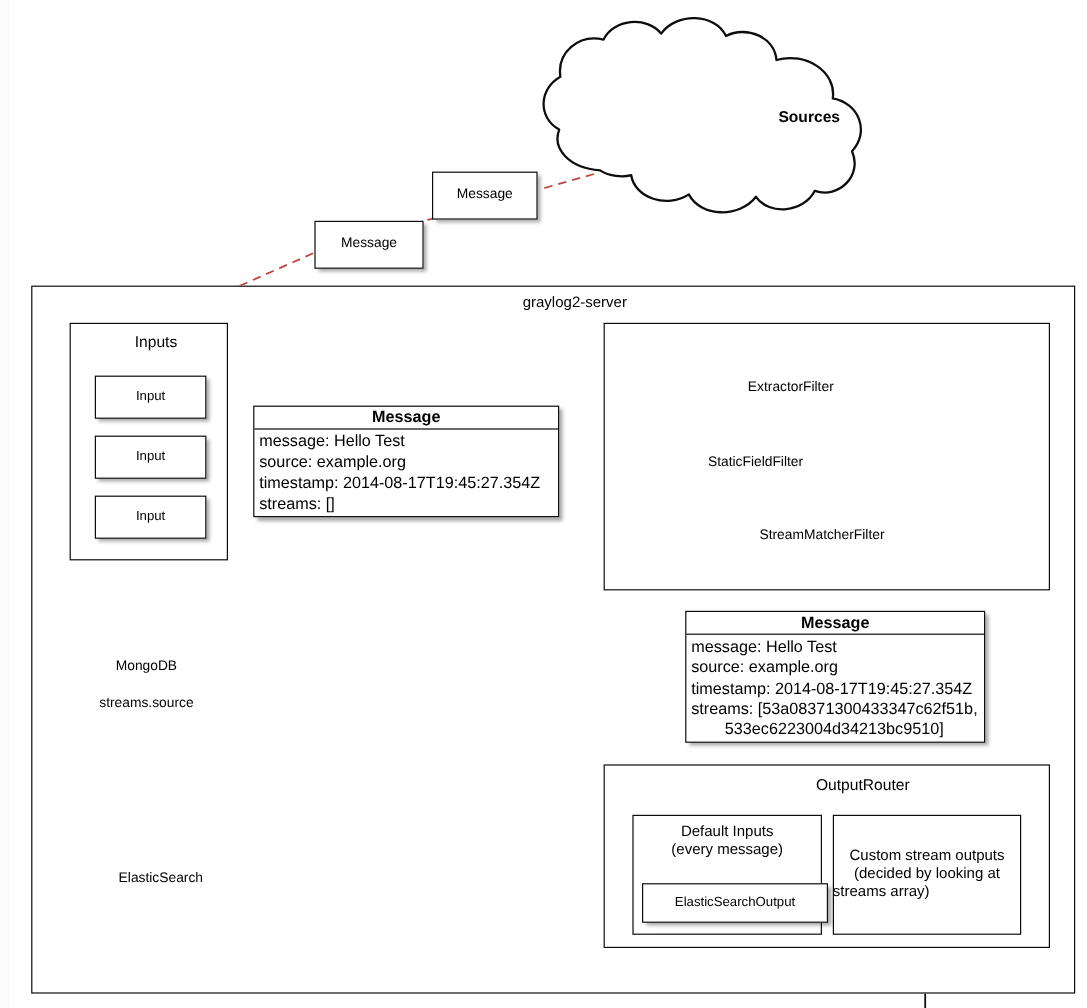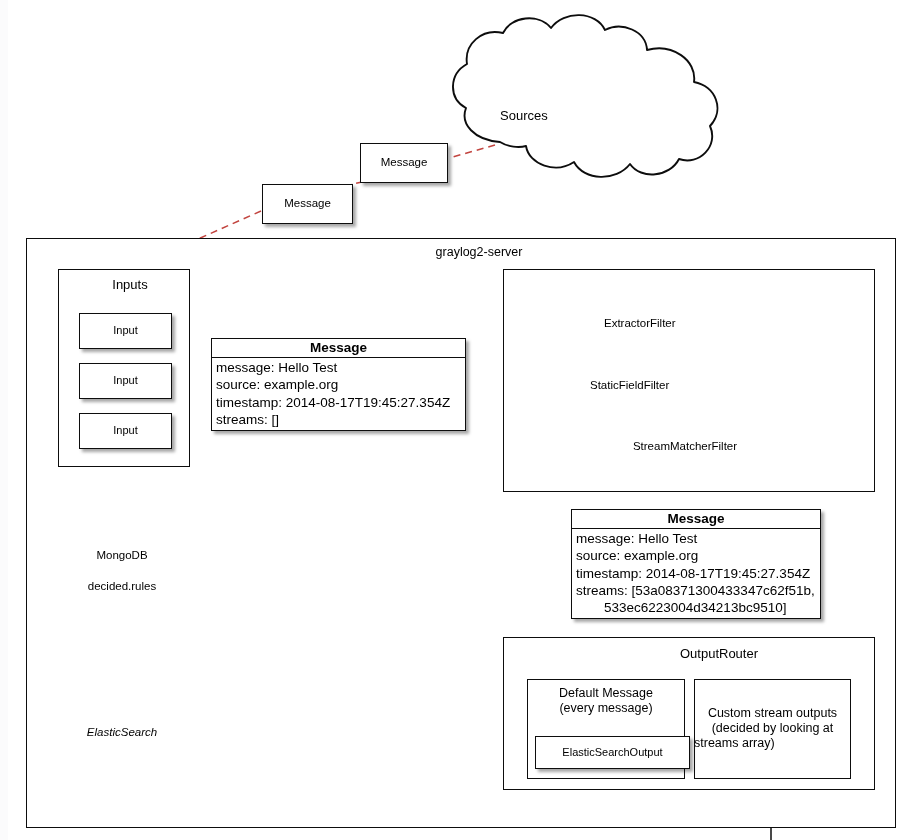--- a/index.html
+++ b/index.html
@@ -165,21 +165,21 @@
       <path d="M50,518 L50,613 A64,19 0 0 0 178,613 L178,518 Z" fill="#ffffff" stroke="#0d0d0d" stroke-width="1.8"></path>
       <ellipse cx="114" cy="518" rx="64" ry="19" fill="#ffffff" stroke="#0d0d0d" stroke-width="1.8"></ellipse>
     </g>
 
     <g>
       <path d="M50,678 L50,773 A64,19 0 0 0 178,773 L178,678 Z" fill="#ffffff" stroke="#0d0d0d" stroke-width="1.8"></path>
       <ellipse cx="114" cy="678" rx="64" ry="19" fill="#ffffff" stroke="#0d0d0d" stroke-width="1.8"></ellipse>
     </g>
   </svg>
 
-  <div class="lbl" style="left:492px; top:108px; width:200px; text-align:left; font-size:13px; font-weight:normal;">Sources</div>
+  <div class="lbl" style="left:492px; top:90px; width:200px; text-align:right; font-size:13px; font-weight:bold;">Sources</div>
 
   <div class="box" style="left:352px; top:143px; width:88px; height:40px;">
     <div class="lbl" style="left:0; top:12px; width:100%; text-align:center; font-size:11.5px;">Message</div>
   </div>
   <div class="box" style="left:254px; top:184px; width:91px; height:40px;">
     <div class="lbl" style="left:0; top:12px; width:100%; text-align:center; font-size:11.5px;">Message</div>
   </div>
 
   <div class="box-plain" style="left:18px; top:238px; width:870px; height:590px; z-index:1; border-width:1.8px;"></div>
   <div class="lbl" style="left:18px; top:245px; width:870px; text-align:center; font-size:12.5px;margin-left:18px;">graylog2-server</div>
@@ -202,47 +202,47 @@
     <div class="md-body">
       <div>message: Hello Test</div>
       <div>source: example.org</div>
       <div>timestamp: 2014-08-17T19:45:27.354Z</div>
       <div>streams: []</div>
     </div>
   </div>
 
   <div class="box-plain" style="left:495px; top:269px; width:372px; height:223px; z-index:2;"></div>
 
-  <div class="lbl" style="left:596px; top:317px; width:190px; font-size:11.5px; z-index:8;">ExtractorFilter</div>
+  <div class="lbl" style="left:556px; top:317px; width:190px; text-align:center; font-size:11.5px; z-index:8;">ExtractorFilter</div>
   <div class="lbl" style="left:582px; top:379px; width:190px; text-align:left; font-size:11.5px; z-index:8;">StaticFieldFilter</div>
   <div class="lbl" style="left:582px; top:440px; width:190px; text-align:center; font-size:11.5px; z-index:8;">StreamMatcherFilter</div>
 
   <div class="msgdetail" style="left:563px; top:509px; width:250px;">
     <div class="md-head">Message</div>
     <div class="md-body">
       <div>message: Hello Test</div>
       <div>source: example.org</div>
       <div>timestamp: 2014-08-17T19:45:27.354Z</div>
       <div>streams: [53a08371300433347c62f51b,</div>
       <div class="md-indent">533ec6223004d34213bc9510]</div>
     </div>
   </div>
 
   <div class="box-plain" style="left:495px; top:637px; width:372px; height:153px; z-index:2;"></div>
   <div class="lbl" style="left:495px; top:646px; width:432px; text-align:center; font-size:13px;">OutputRouter</div>
 
   <div class="box-plain" style="left:519px; top:679px; width:158px; height:100px; z-index:3;"></div>
-  <div class="lbl" style="left:519px; top:686px; width:158px; text-align:center; font-size:12.5px;">Default Message</div>
+  <div class="lbl" style="left:519px; top:686px; width:158px; text-align:center; font-size:12.5px;">Default Inputs</div>
   <div class="lbl" style="left:519px; top:701px; width:158px; text-align:center; font-size:12.5px;">(every message)</div>
   <div class="box" style="left:527px; top:736px; width:155px; height:33px;">
     <div class="lbl" style="left:0; top:9px; width:100%; text-align:center; font-size:11px;">ElasticSearchOutput</div>
   </div>
 
   <div class="box-plain" style="left:686px; top:679px; width:157px; height:100px; z-index:3;"></div>
   <div class="lbl" style="left:686px; top:706px; width:157px; text-align:center; font-size:12.5px;">Custom stream outputs</div>
   <div class="lbl" style="left:686px; top:721px; width:157px; text-align:center; font-size:12.5px;">(decided by looking at</div>
   <div class="lbl" style="left:686px; top:736px; width:157px; font-size:12.5px;">streams array)</div>
 
   <div class="lbl" style="left:50px; top:549px; width:128px; text-align:center; font-size:11.5px;">MongoDB</div>
-  <div class="lbl" style="left:50px; top:580px; width:128px; text-align:center; font-size:11.5px;">decided.rules</div>
-  <div class="lbl" style="left:50px; top:726px; width:128px; text-align:center; font-size:11.5px;font-style:italic;">ElasticSearch</div>
+  <div class="lbl" style="left:50px; top:580px; width:128px; text-align:center; font-size:11.5px;">streams.source</div>
+  <div class="lbl" style="left:62px; top:726px; width:128px; text-align:center; font-size:11.5px;">ElasticSearch</div>
 
 </div>
 
 </body></html>

